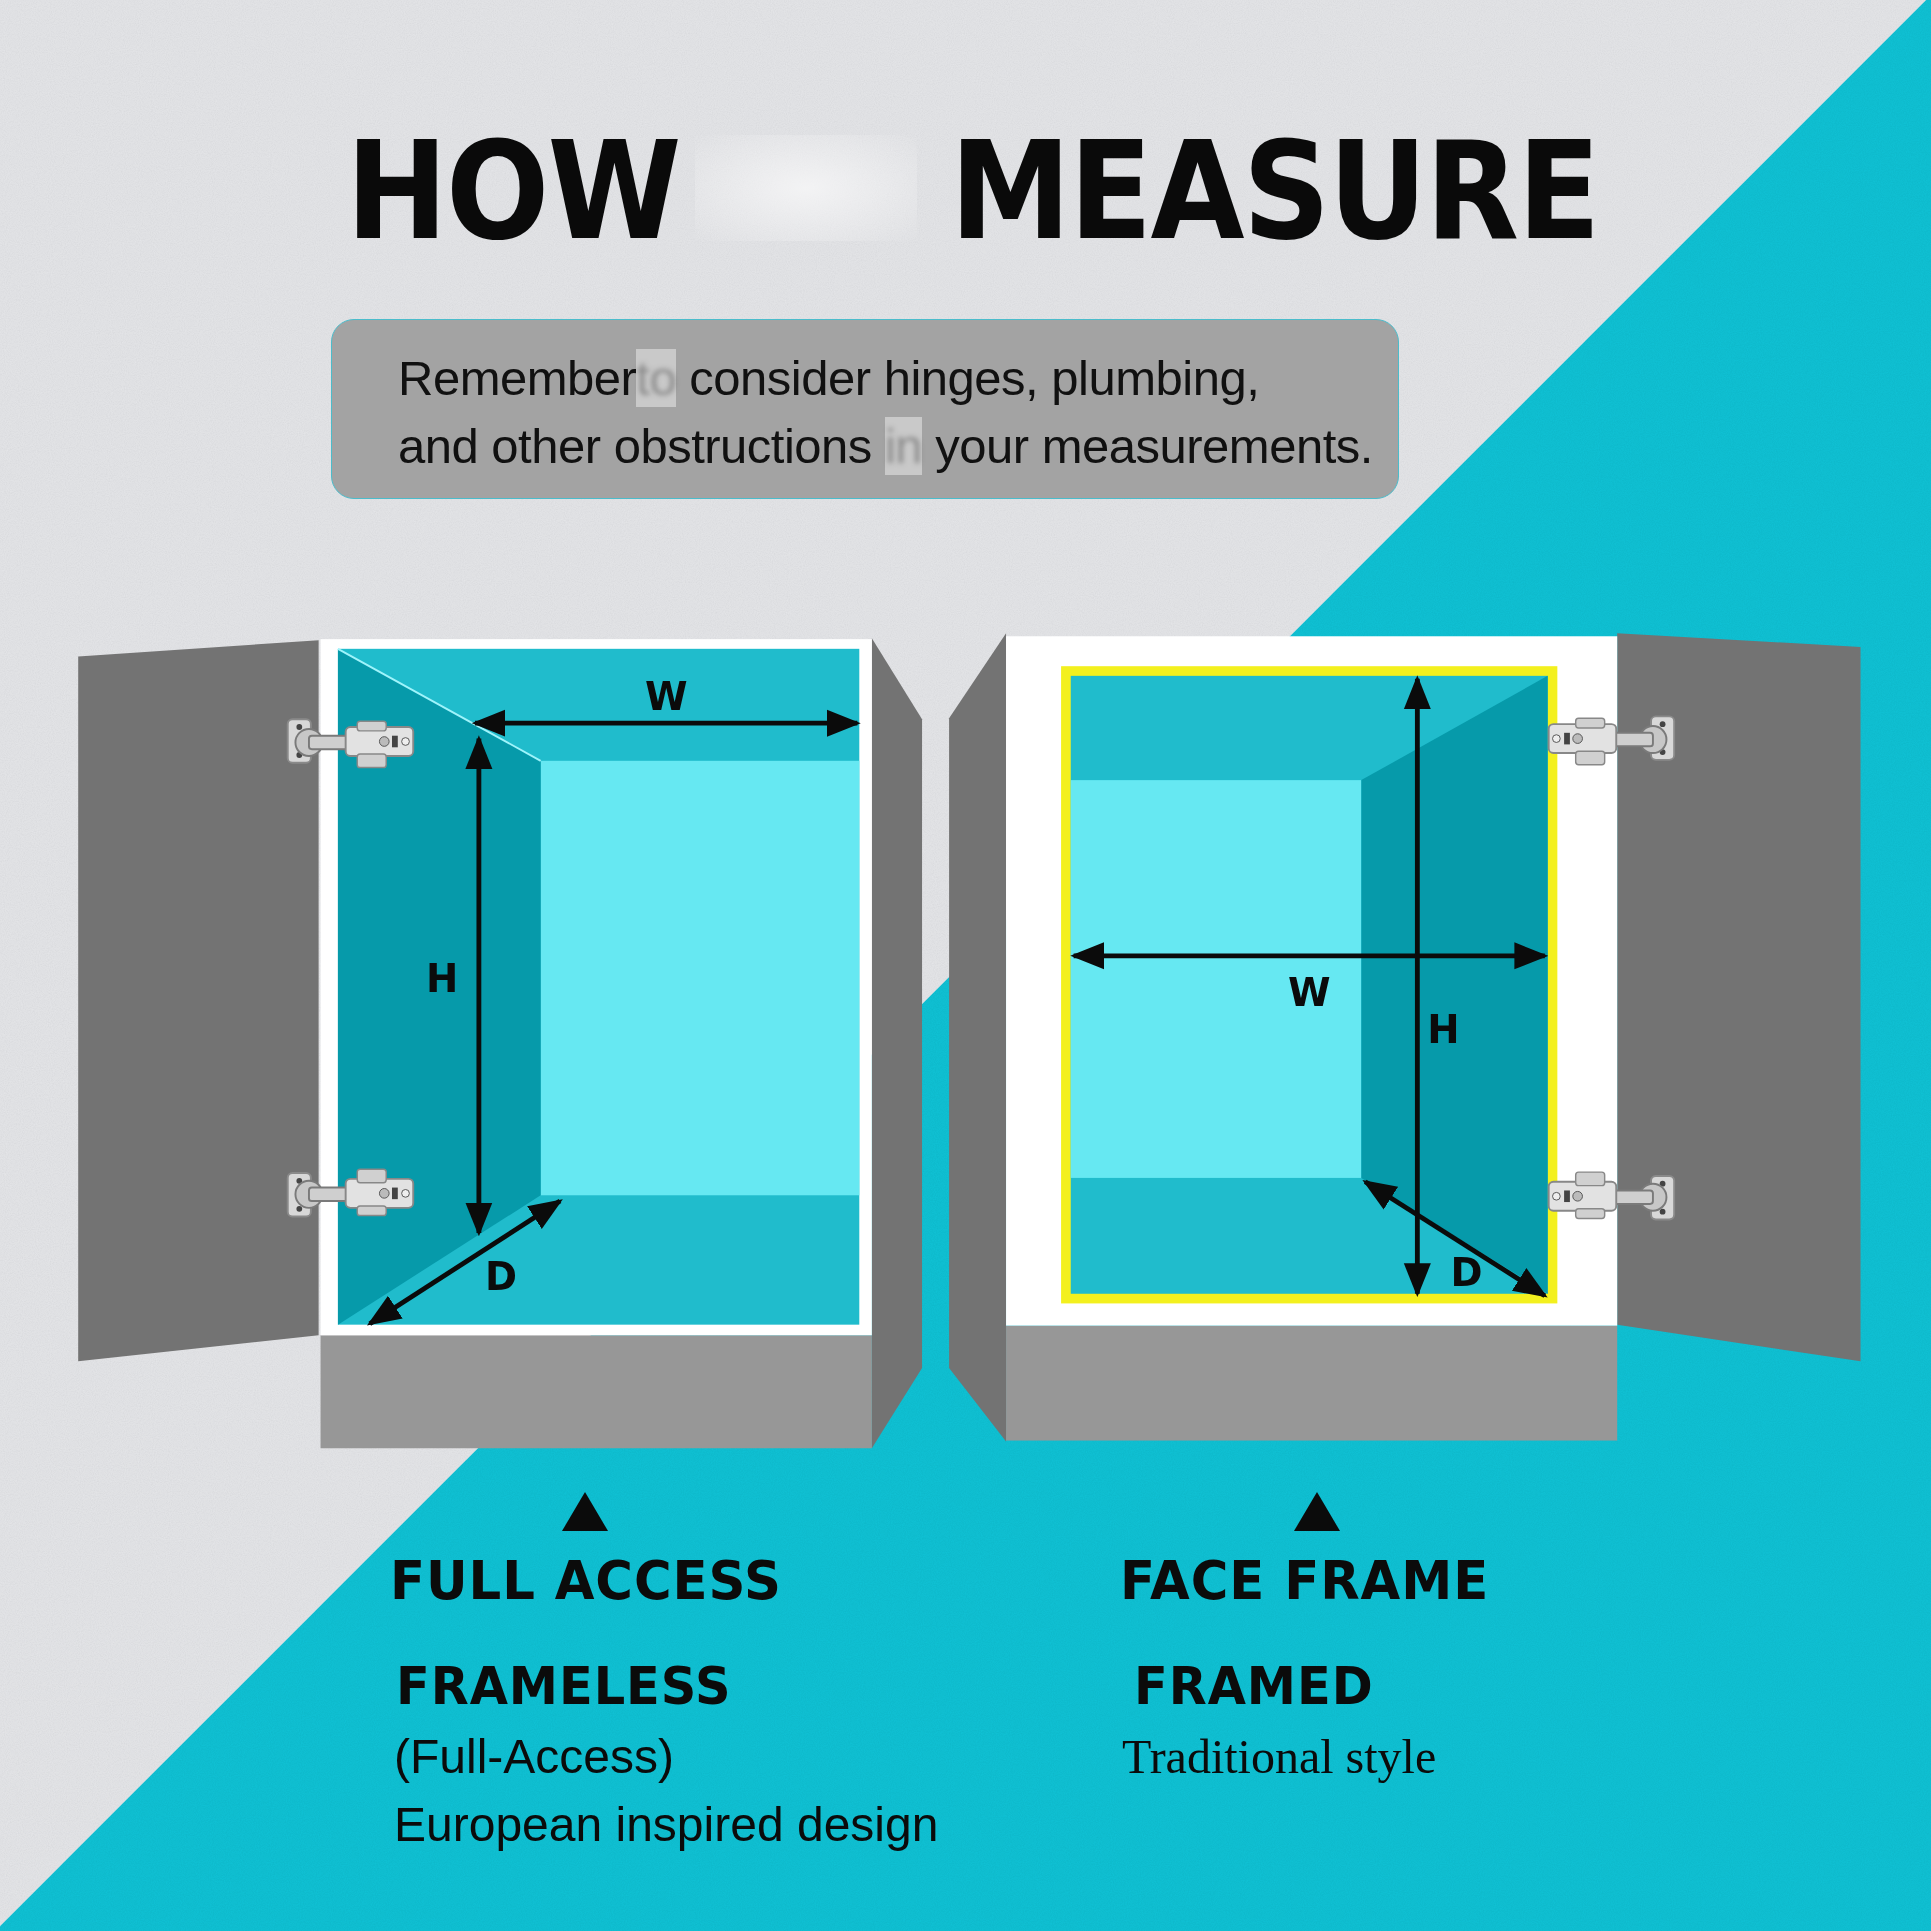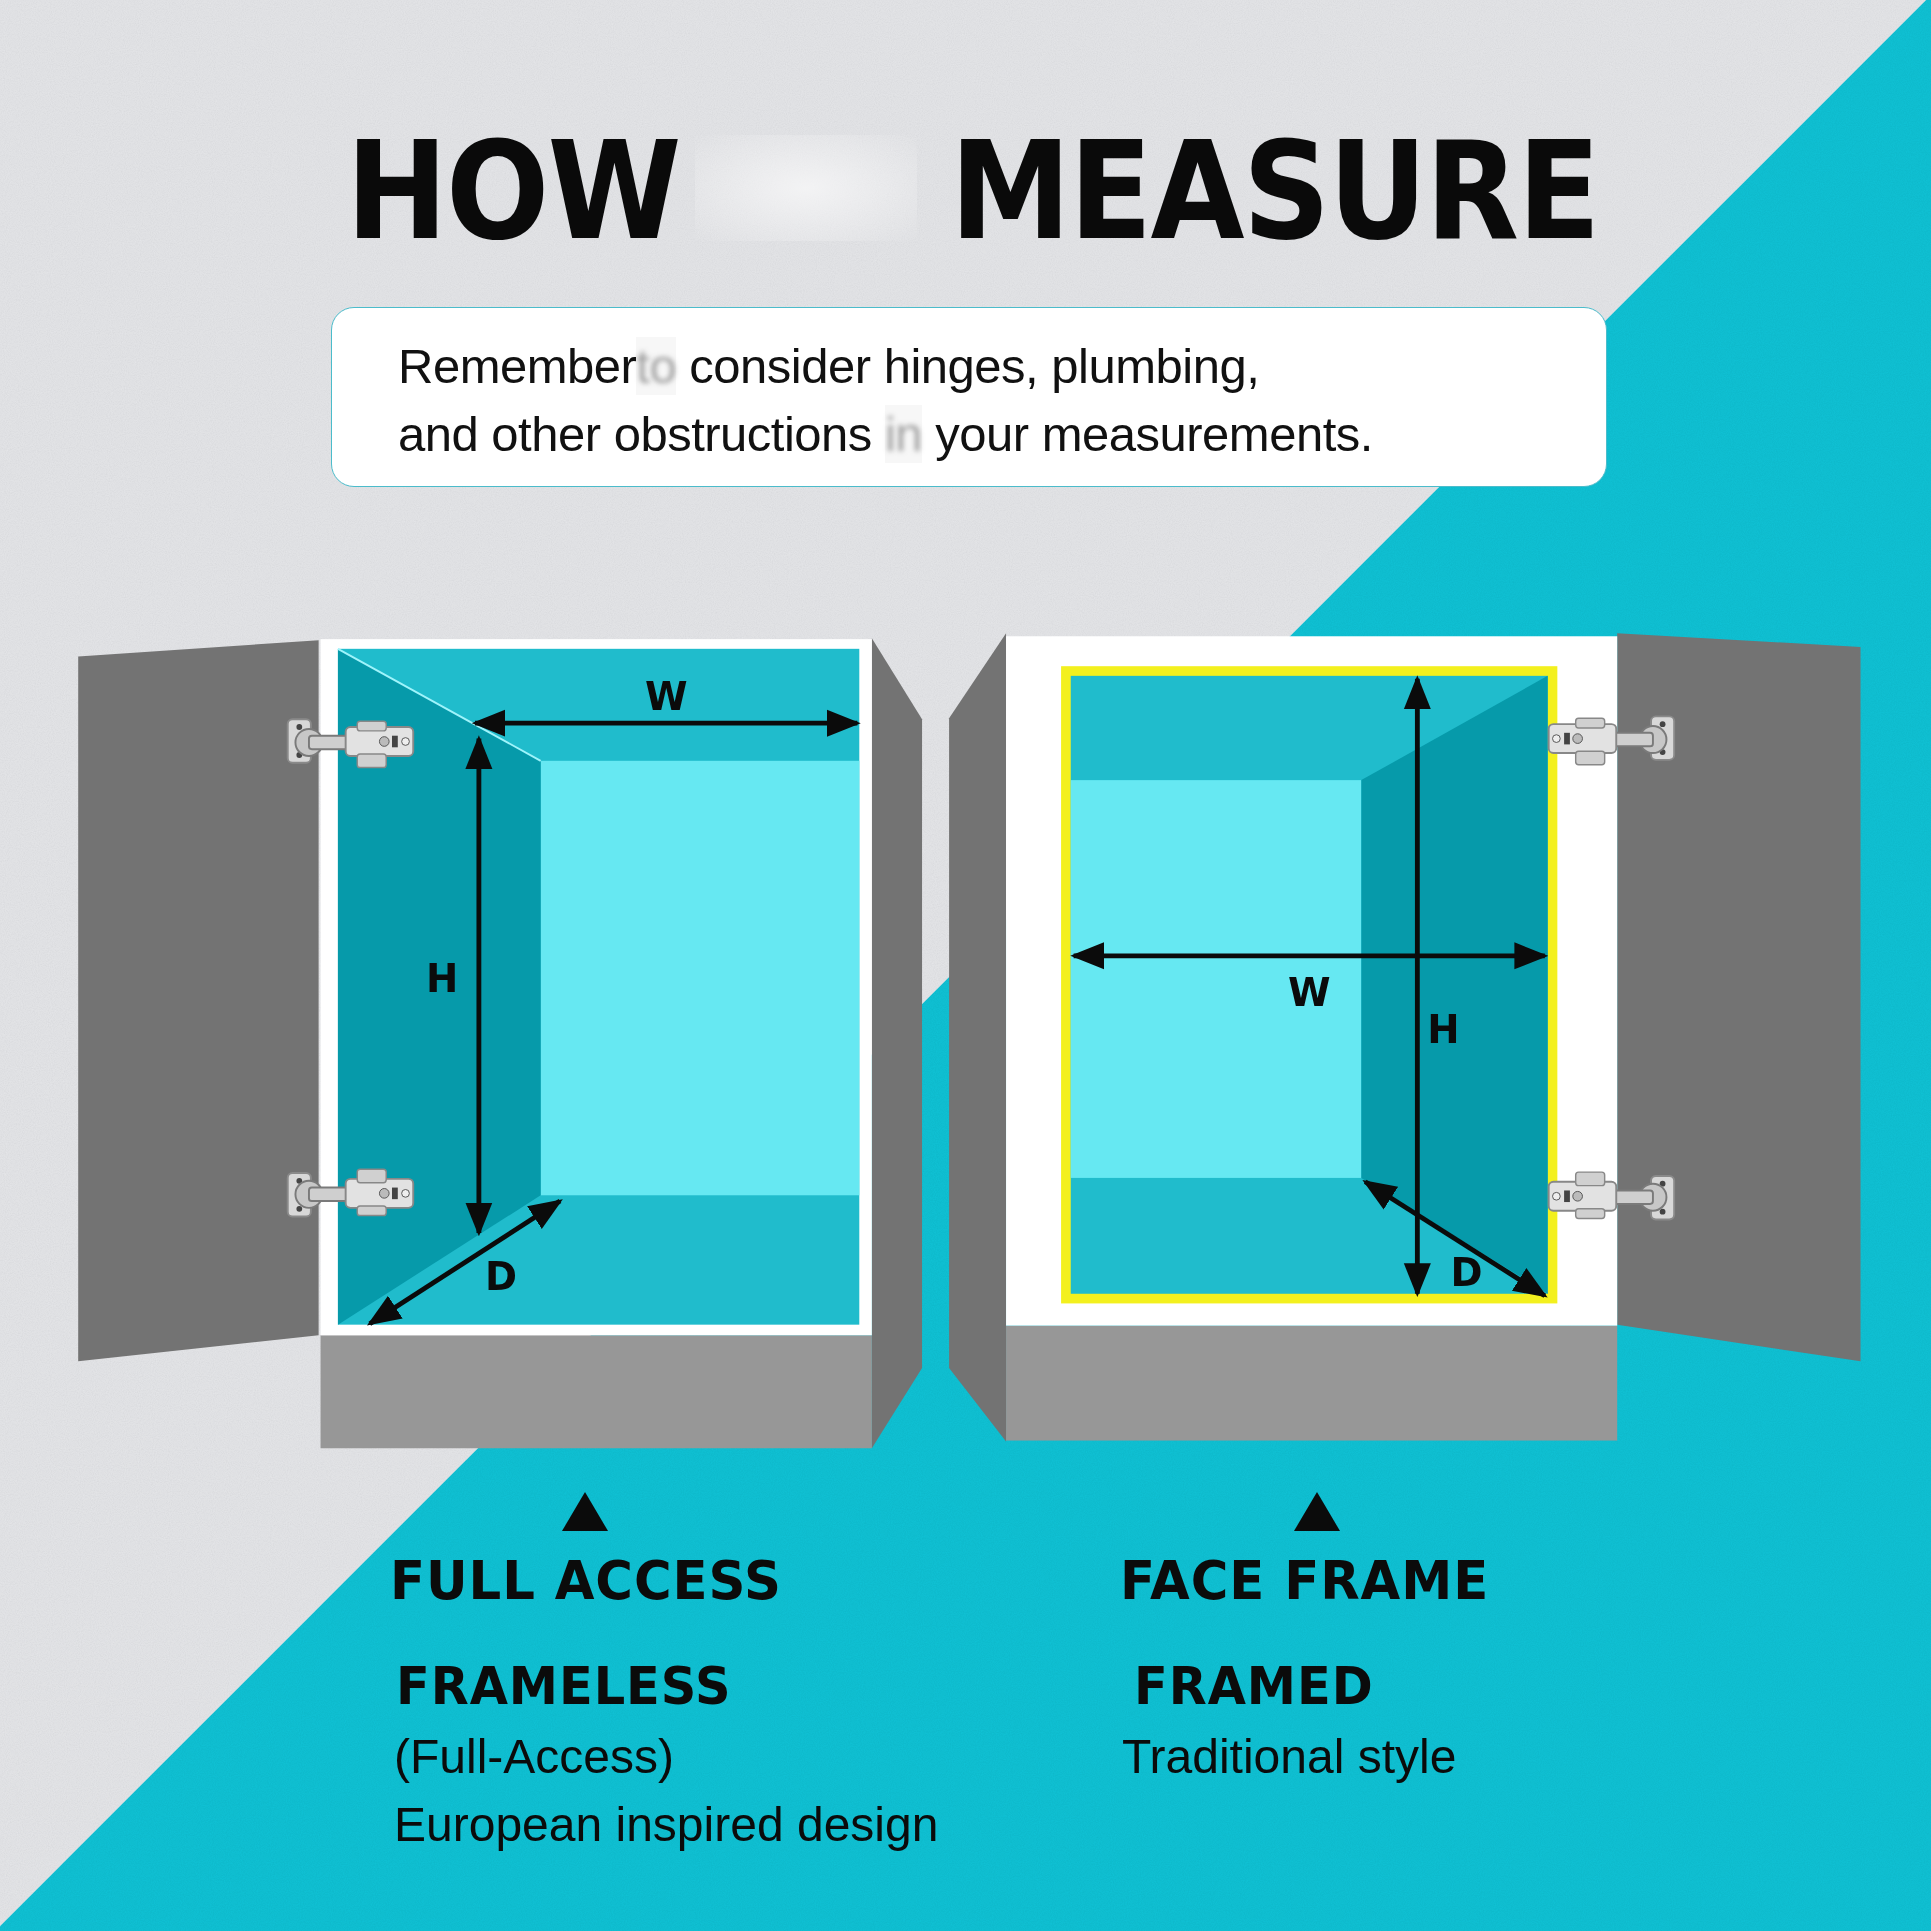--- a/index.html
+++ b/index.html
@@ -2,21 +2,21 @@
 <html><head>
 <meta charset="utf-8">
 <style>
   html, body { margin:0; padding:0; }
   body { width:1931px; height:1931px; overflow:hidden; background:#e6e7ea; position:relative; font-family:"Liberation Sans", sans-serif; }
   #stage { position:absolute; left:0; top:0; width:1931px; height:1931px; }
   .title-word { position:absolute; top:124px; font-family:"DejaVu Sans", sans-serif; font-weight:bold; font-size:135px; line-height:135px; color:#0a0a0a; letter-spacing:-1.9px; transform:scaleX(0.9); transform-origin:left top; }
   #title-how { left:346px; }
   #title-measure { left:950px; }
   #title-gap { position:absolute; left:695px; top:135px; width:222px; height:106px; background:radial-gradient(ellipse at center, rgba(245,245,246,0.9), rgba(230,231,234,0)); }
-  #info-box { position:absolute; left:331px; top:307px; width:1276px; height:180px; background:#ffffff; border:1.9px solid #4bbccb; border-radius:23px; box-sizing:border-box; }
+  #info-box { position:absolute; left:331px; top:319px; width:1068px; height:180px; background:#a3a3a3; border:1.9px solid #4bbccb; border-radius:23px; box-sizing:border-box; }
   .info-line { position:absolute; left:66px; font-family:"Liberation Sans", sans-serif; font-size:49px; line-height:58px; color:#111; white-space:nowrap; letter-spacing:-0.5px; }
   #info-line-1 { top:29px; }
   #info-line-2 { top:97px; }
   .blur { display:inline-block; color:transparent; text-shadow:0 0 5.8px rgba(90,90,90,0.55); background:rgba(240,240,240,0.5); }
   .caption { position:absolute; font-family:"DejaVu Sans", sans-serif; color:#0b0b0b; white-space:nowrap; }
   .cap-head { font-weight:bold; font-size:54px; letter-spacing:1px; transform:scaleX(0.95); transform-origin:left top; }
   .cap-sub { font-weight:bold; font-size:52px; letter-spacing:1px; transform:scaleX(0.95); transform-origin:left top; }
   .cap-body { font-family:"Liberation Sans", sans-serif; font-size:48px; line-height:68px; }
   .tri { position:absolute; width:0; height:0; border-left:23px solid transparent; border-right:23px solid transparent; border-bottom:39px solid #0b0b0b; }
   .dim-label { font-family:"DejaVu Sans", sans-serif; font-weight:bold; font-size:40px; fill:#0b0b0b; }
@@ -146,15 +146,15 @@
 
   <div class="tri" style="left:562px; top:1492px;"></div>
   <div class="caption cap-head" style="left:390px; top:1549px;">FULL ACCESS</div>
   <div class="caption cap-sub" style="left:396px; top:1656px;">FRAMELESS</div>
   <div class="caption cap-body" style="left:394px; top:1791px;">European inspired design</div>
   <div class="caption cap-body" style="left:394px; top:1723px;">(Full-Access)</div>
 
   <div class="tri" style="left:1294px; top:1492px;"></div>
   <div class="caption cap-head" style="left:1120px; top:1549px;">FACE FRAME</div>
   <div class="caption cap-sub" style="left:1134px; top:1656px;">FRAMED</div>
-  <div class="caption cap-body" style="left:1122px; top:1723px;">Traditional style</div>
+  <div class="caption cap-body" style="left:1122px; top:1723px;font-family:Liberation Serif, serif;">Traditional style</div>
 </div>
 
 
 </body></html>

